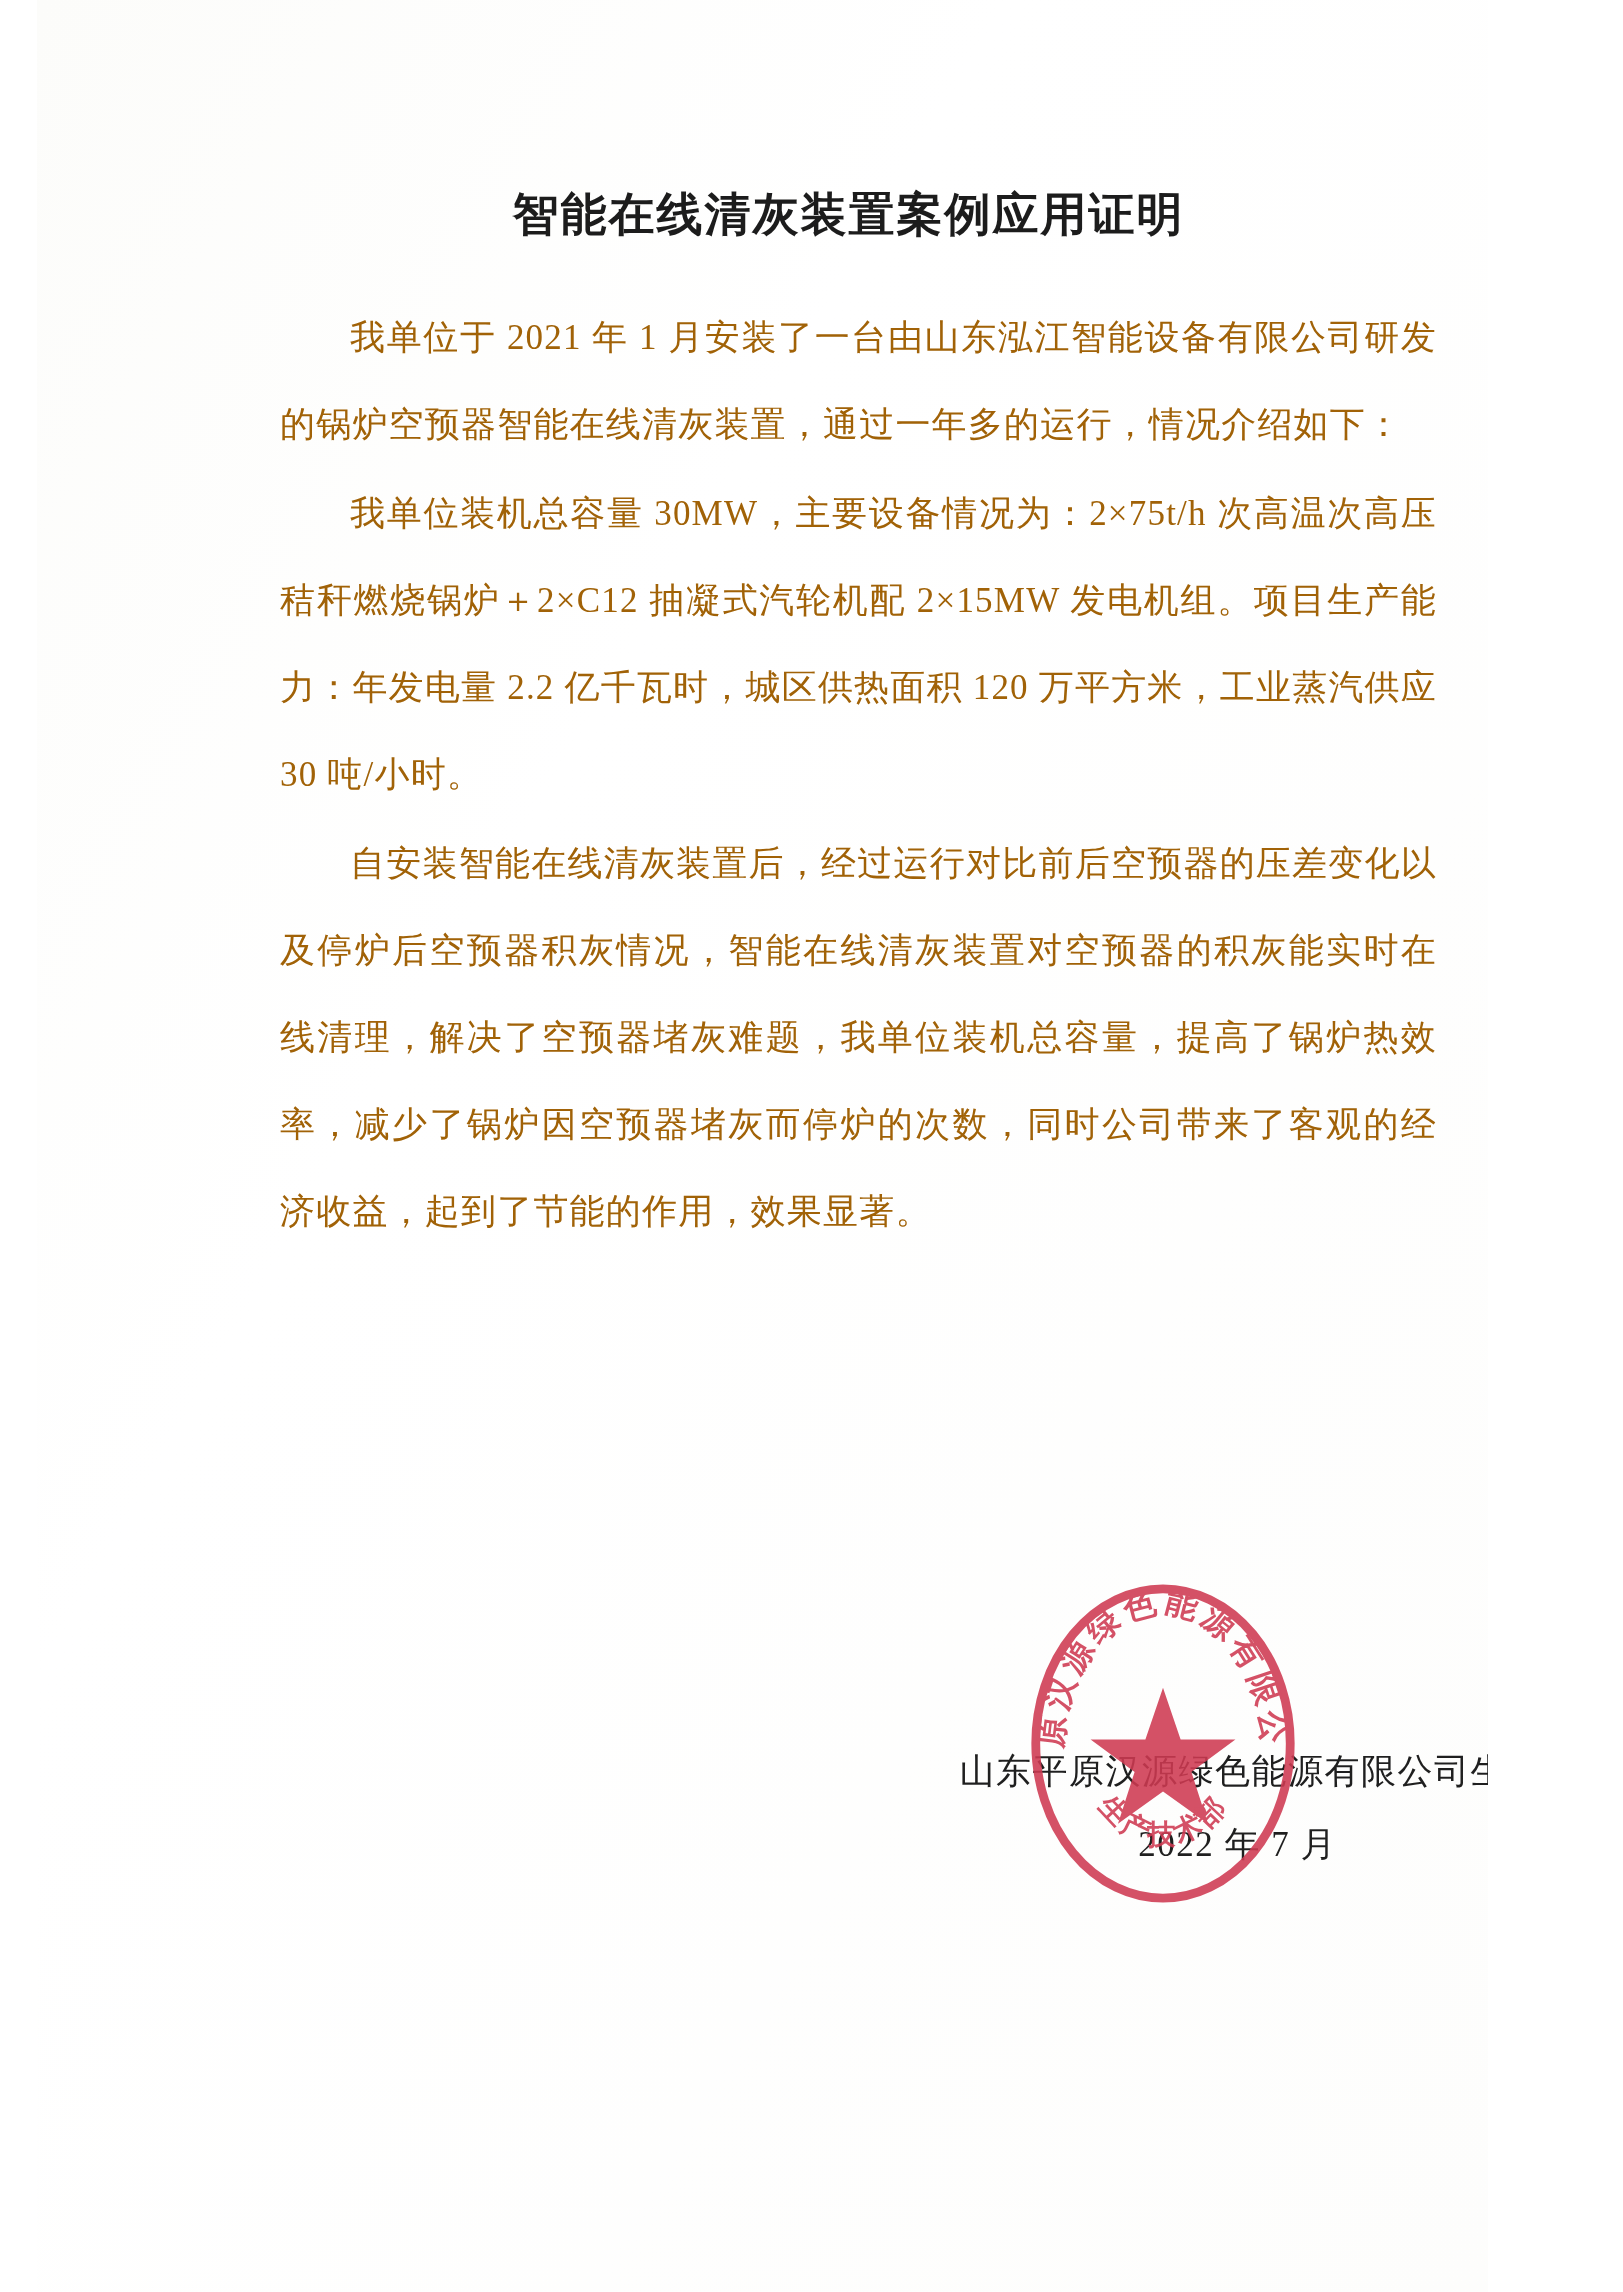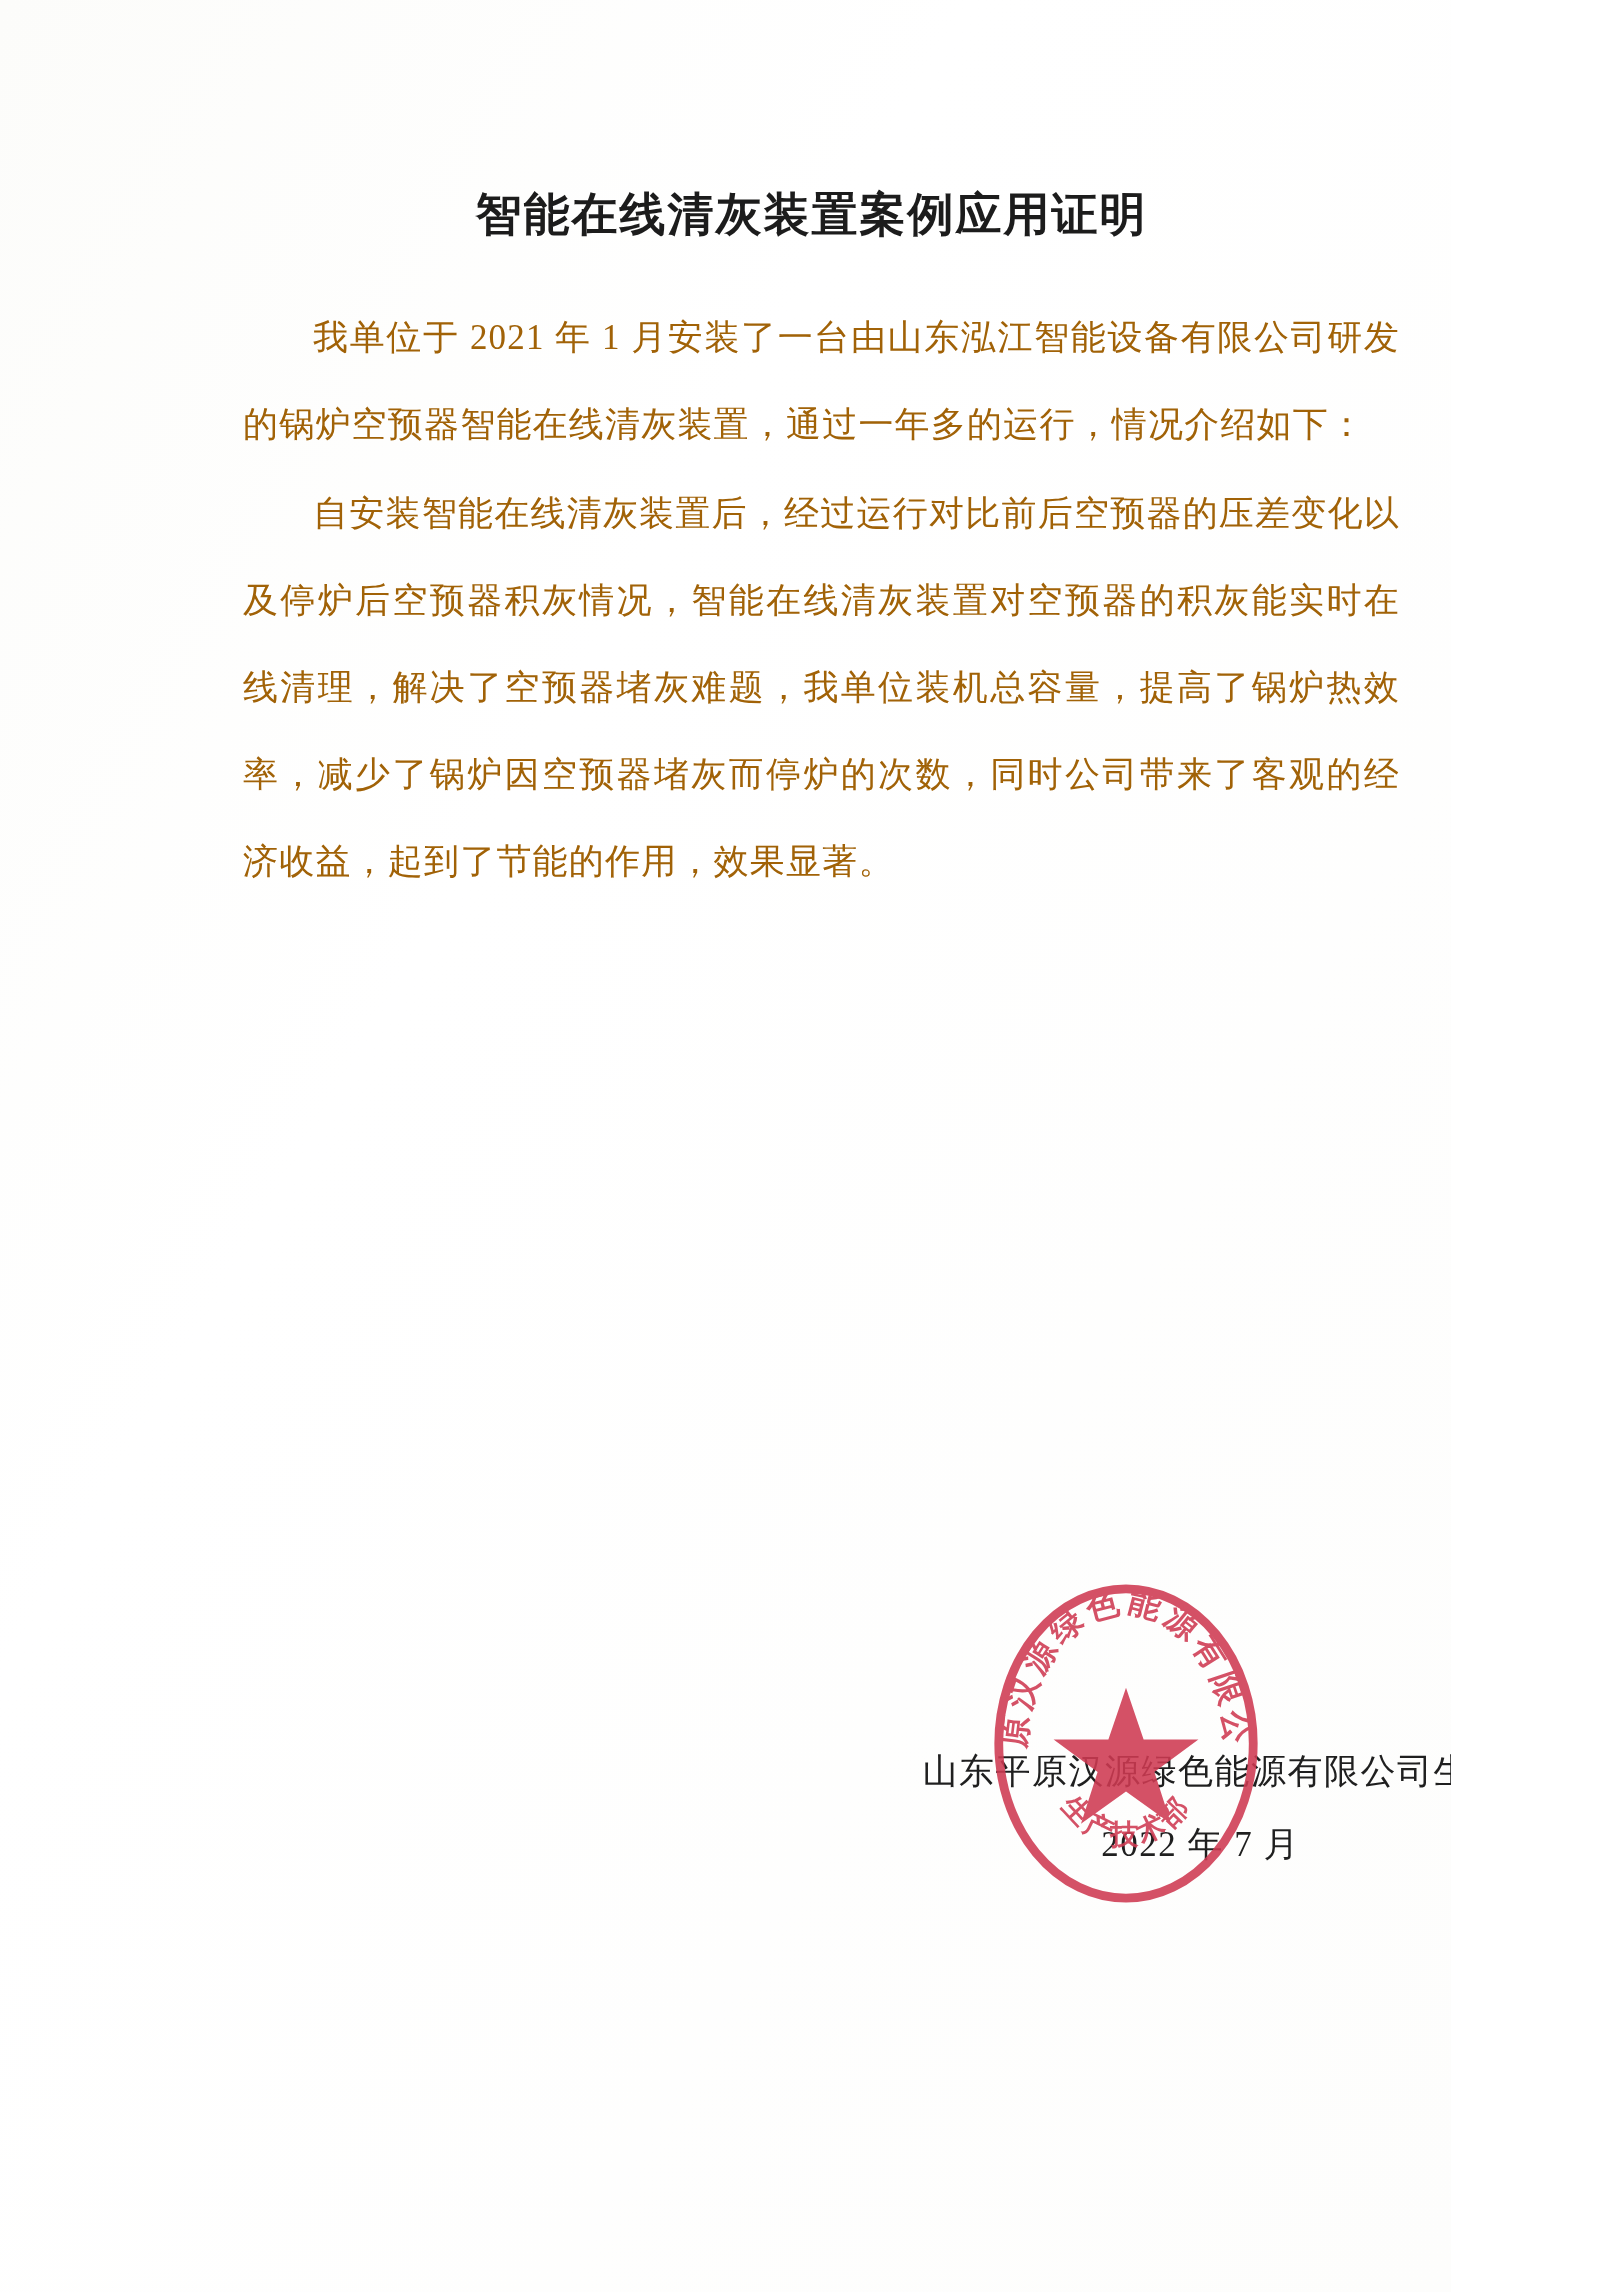--- a/index.html
+++ b/index.html
@@ -10,20 +10,21 @@
   body {
     font-family: "Liberation Serif", "DejaVu Serif", serif;
   }
   .page {
     position: relative;
     width: 1451px;
     height: 2293px;
     background: #ffffff;
     overflow: hidden;
     box-sizing: border-box;
+    margin-left: 37px;
   }
   
   .scan-tint {
     position: absolute;
     inset: 0;
     background: linear-gradient(120deg, rgba(252,252,250,1) 0%, rgba(255,255,255,1) 35%, rgba(253,253,252,1) 100%);
     pointer-events: none;
     z-index: 0;
   }
   .content {
@@ -102,20 +103,21 @@
 
 <div class="page">
   <div class="scan-tint"></div>
 
   <div class="content">
 
     <div class="doc-title">智能在线清灰装置案例应用证明</div>
 
     <div class="body-block">
       <p class="para">我单位于 2021 年 1 月安装了一台由山东泓江智能设备有限公司研发的锅炉空预器智能在线清灰装置，通过一年多的运行，情况介绍如下：</p>
+      <p class="para">我单位装机总容量 30MW，主要设备情况为：2×75t/h 次高温次高压秸秆燃烧锅炉＋2×C12 抽凝式汽轮机配 2×15MW 发电机组。项目生产能力：年发电量 2.2 亿千瓦时，城区供热面积 120 万平方米，工业蒸汽供应 30 吨/小时。</p>
       <p class="para">自安装智能在线清灰装置后，经过运行对比前后空预器的压差变化以及停炉后空预器积灰情况，智能在线清灰装置对空预器的积灰能实时在线清理，解决了空预器堵灰难题，我单位装机总容量，提高了锅炉热效率，减少了锅炉因空预器堵灰而停炉的次数，同时公司带来了客观的经济收益，起到了节能的作用，效果显著。</p>
     </div>
 
     <div class="sign-block">
       <div class="sign-line">山东平原汉源绿色能源有限公司生技部</div>
       <div class="sign-date">2022 年 7 月</div>
     </div>
 
     <div class="seal">
       <svg viewBox="0 0 282 330" xmlns="http://www.w3.org/2000/svg">

